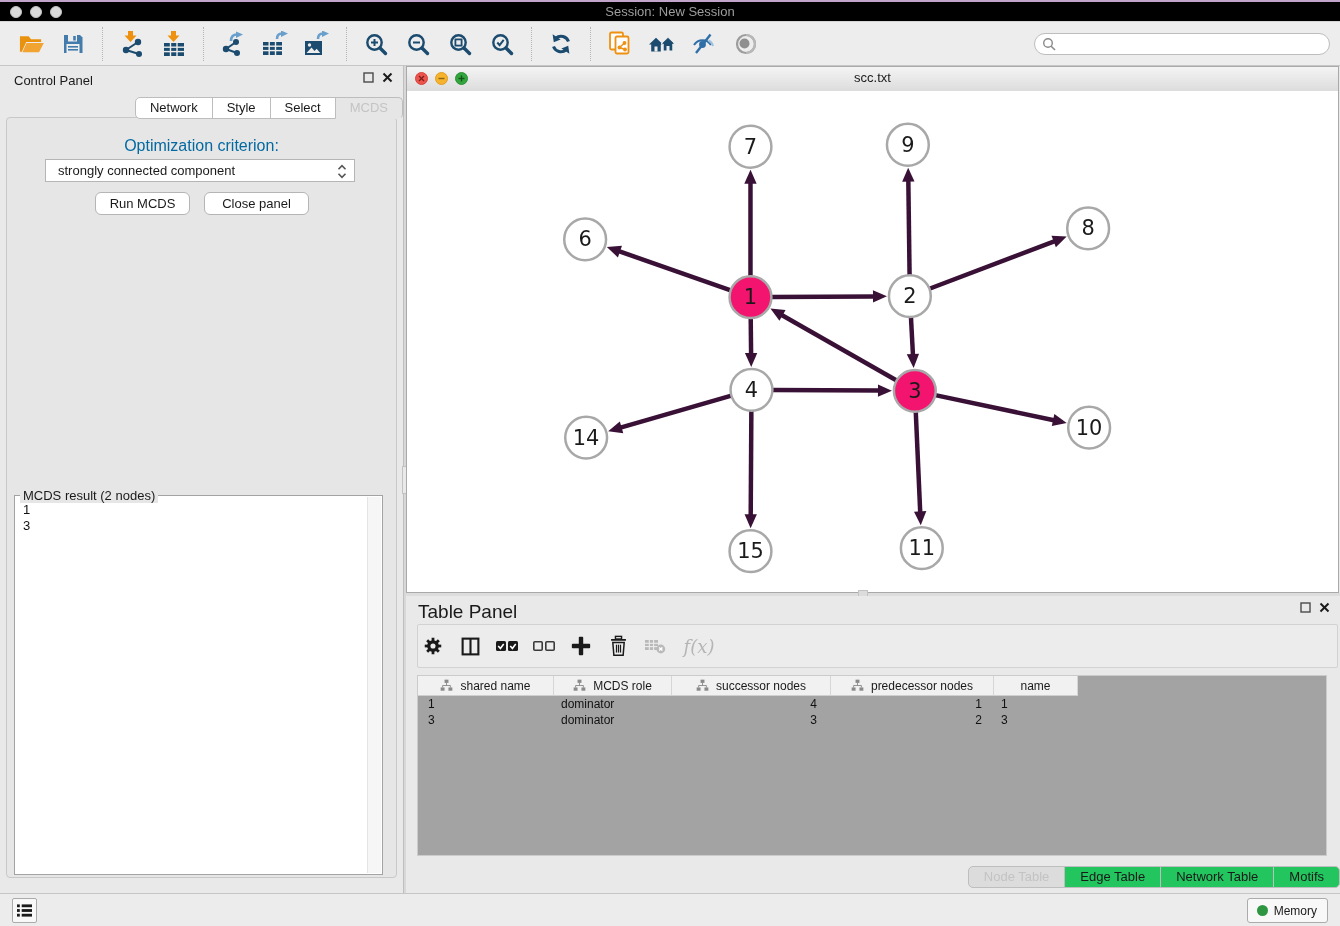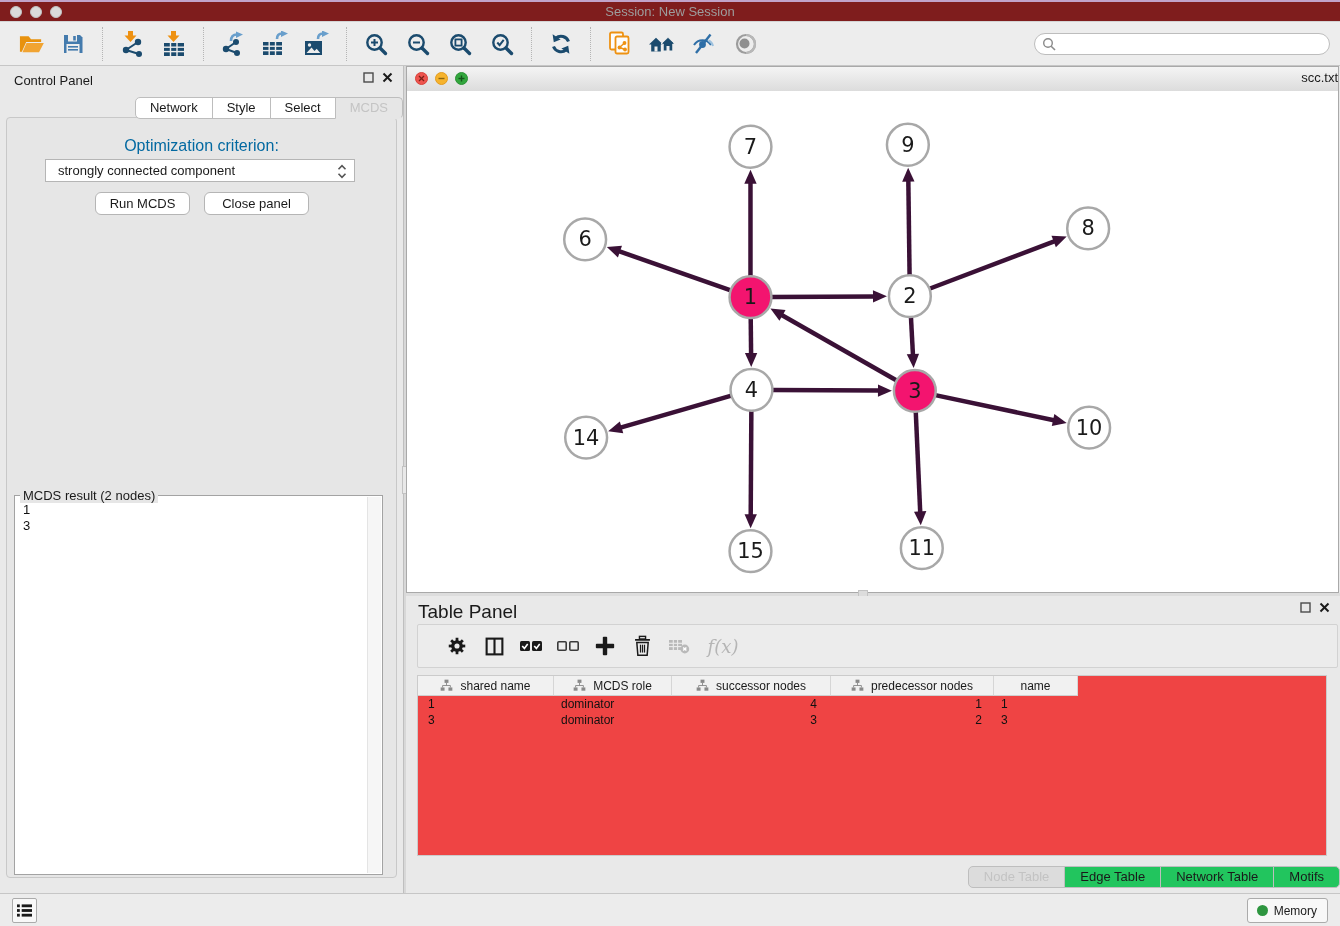--- a/index.html
+++ b/index.html
@@ -2,21 +2,21 @@
 <html><head>
 <meta charset="utf-8">
 <style>
   html,body{margin:0;padding:0;}
   body{
     width:1340px;height:926px;position:relative;overflow:hidden;
     background:#E9E9E9;font-family:"Liberation Sans",sans-serif;
     -webkit-font-smoothing:antialiased;
   }
   
-  .titlebar{position:absolute;top:0;left:0;right:0;height:22px;background:#7f1d1d;
+  .titlebar{position:absolute;top:0;left:0;right:0;height:22px;background:#000000;
     border-top:2px solid #C2A3C9;border-bottom:1px solid #D4D4D4;box-sizing:border-box;}
   .traffic{position:absolute;top:4px;left:10px;display:flex;gap:8px;}
   .traffic .light{width:12px;height:12px;border-radius:50%;background:#DADADA;border:1px solid #C3C3C3;box-sizing:border-box;}
   .titlebar .app-title{text-align:center;font-size:13px;line-height:19px;color:#9D9D9D;}
   
   .toolbar{position:absolute;top:22px;left:0;right:0;height:44px;background:#EDEDED;
     border-bottom:1px solid #C6C6C6;display:flex;align-items:center;padding:0 10px;box-sizing:border-box;}
   .tbtn{width:30px;height:32px;margin:0 6px;display:flex;align-items:center;justify-content:center;
     background:none;border:none;padding:0;flex:none;}
   .tbtn svg{display:block;}
@@ -58,32 +58,32 @@
   .h-handle{position:absolute;left:452px;top:-3px;width:8px;height:7px;background:#DCDCDC;border:1px solid #C2C2C2;}
   
   .network-window{position:absolute;left:406px;top:66px;right:1px;height:527px;background:#fff;
     border:1px solid #A9A9A9;box-sizing:border-box;}
   .nw-titlebar{height:24px;background:linear-gradient(#F4F4F4,#DCDCDC);border-bottom:1px solid #B3B3B3;position:relative;}
   .mac-btns{position:absolute;left:8px;top:5px;display:flex;gap:7px;}
   .mac-btn{width:13px;height:13px;border-radius:50%;box-sizing:border-box;display:flex;align-items:center;justify-content:center;}
   .mac-red{background:#EE544E;border:1px solid #D8413B;}
   .mac-yellow{background:#F6B32D;border:1px solid #E39C20;}
   .mac-green{background:#32A63D;border:1px solid #2B9135;}
-  .nw-title{text-align:right;font-size:13px;line-height:22px;color:#1a1a1a;}
+  .nw-title{text-align:center;font-size:13px;line-height:22px;color:#1a1a1a;}
   .nw-canvas{position:absolute;top:24px;left:0;right:0;bottom:0;background:#fff;}
   .nw-canvas svg{width:100%;height:100%;display:block;}
   
   .table-panel{position:absolute;left:406px;top:596px;right:0;bottom:33px;background:#E9E9E9;}
   .tp-title{position:absolute;top:5px;left:12px;font-size:19px;color:#1a1a1a;}
   .tp-toolbar{position:absolute;left:11px;right:2px;top:28px;height:44px;background:#ECECEC;
-    border:1px solid #D2D2D2;border-radius:2px;box-sizing:border-box;display:flex;align-items:center;padding-left:26px;}
+    border:1px solid #D2D2D2;border-radius:2px;box-sizing:border-box;display:flex;align-items:center;padding-left:2px;}
   .tp-btn{width:26px;height:26px;margin-right:11px;display:flex;align-items:center;justify-content:center;
     background:none;border:none;padding:0;flex:none;}
   .fx{font-family:"DejaVu Serif",serif;font-style:italic;font-size:18px;color:#B5B5B5;}
-  .tp-table{position:absolute;left:11px;right:13px;top:79px;height:181px;background:#ef4444;border:1px solid #CBCBCB;box-sizing:border-box;}
+  .tp-table{position:absolute;left:11px;right:13px;top:79px;height:181px;background:#a3a3a3;border:1px solid #CBCBCB;box-sizing:border-box;}
   .tp-thead{display:flex;height:20px;font-size:12px;color:#1a1a1a;}
   .th{background:#F1F1F1;border-bottom:1px solid #CFCFCF;border-right:1px solid #D6D6D6;box-sizing:border-box;
     display:flex;align-items:center;justify-content:center;gap:7px;flex:none;}
   .tp-row{display:flex;height:16px;line-height:16px;font-size:12px;color:#111;}
   .td{flex:none;box-sizing:border-box;overflow:hidden;}
   .c0{width:136px;}.c1{width:118px;}.c2{width:159px;}.c3{width:163px;}.c4{width:84px;}
   .td.c0{padding-left:10px;}
   .td.c1{padding-left:7px;}
   .td.c2{text-align:right;padding-right:14px;}
   .td.c3{text-align:right;padding-right:12px;}

